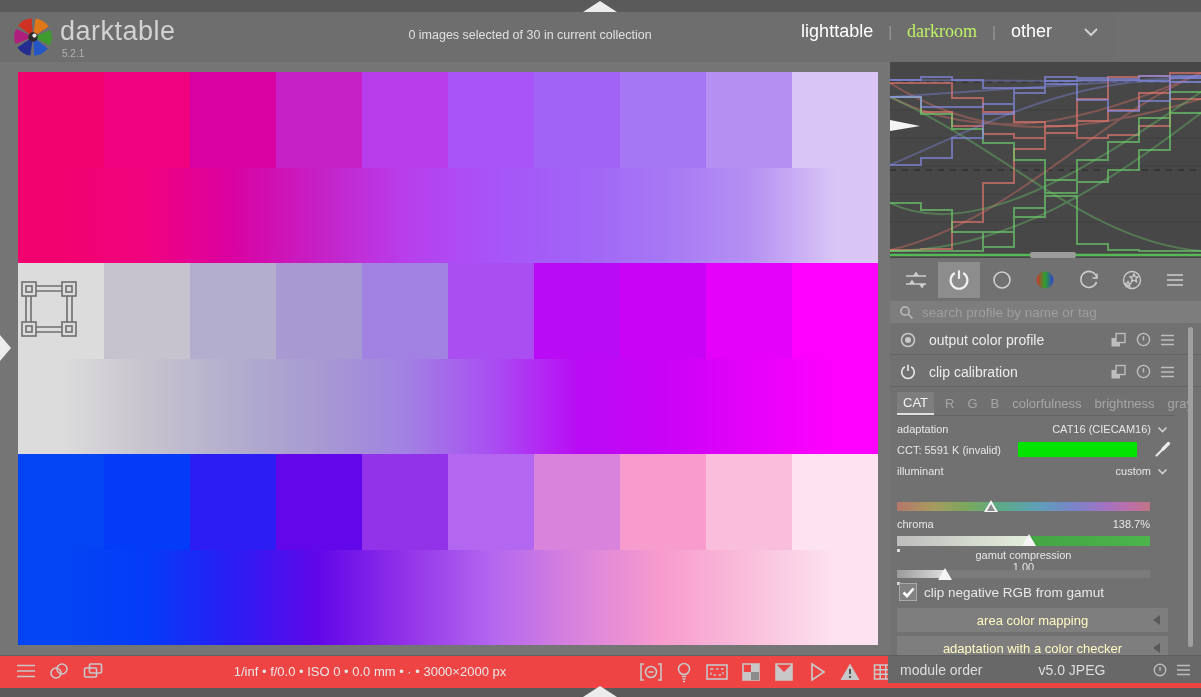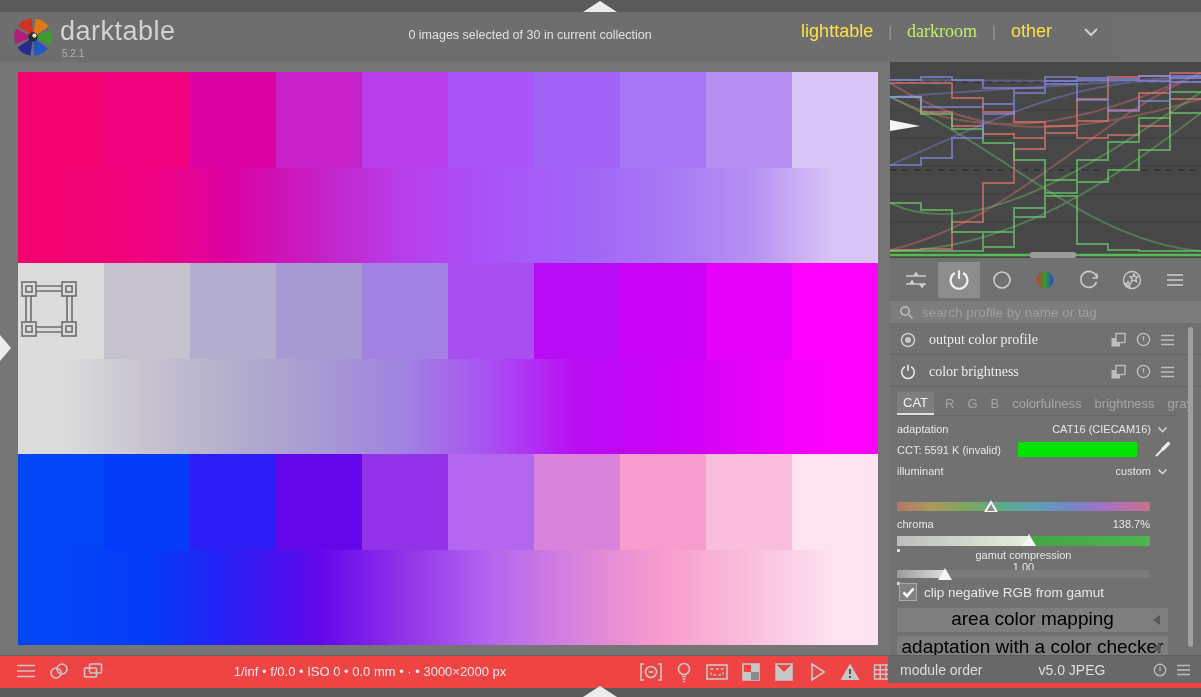--- a/index.html
+++ b/index.html
@@ -12,21 +12,21 @@
   .tri-up{position:absolute;width:0;height:0;border-left:17px solid transparent;
           border-right:17px solid transparent;border-bottom:11px solid #ececec;}
   
   .header{position:absolute;left:0;top:12px;width:1115px;height:50px;background:#6e6e6e;}
   .logo{position:absolute;left:12px;top:4px;}
   .app-title{position:absolute;left:60px;top:4px;font-size:27px;color:#d2d2d2;letter-spacing:.5px;}
   .app-version{position:absolute;left:62px;top:36px;font-size:10px;color:#b2b2b2;}
   .status-text{position:absolute;left:250px;top:16px;width:560px;text-align:center;
                font-size:12.5px;color:#e0e0e0;}
   .nav{position:absolute;right:16px;top:9px;display:flex;align-items:center;gap:15px;font-size:18px;}
-  .nav-item{color:#fde047;cursor:pointer;}
+  .nav-item{color:#ffffff;cursor:pointer;}
   .nav-item.active{color:#bef264;font-family:Liberation Serif, serif;}
   .nav-sep{color:#999;font-size:15px;}
   .nav-chevron{margin-left:16px;display:flex;align-items:center;}
   
   .center{position:absolute;left:0;top:62px;width:890px;height:593px;background:#757575;}
   .image{position:absolute;left:18px;top:10px;width:860px;height:573px;display:flex;flex-direction:column;}
   .band{flex:1;display:flex;flex-direction:column;}
   .stepped{flex:1;display:flex;}
   .step{flex:1;}
   .smooth{flex:1;}
@@ -39,21 +39,21 @@
   .scope{position:absolute;left:0;top:0;}
   .groups{position:absolute;left:0;top:200px;width:311px;height:36px;display:flex;
           justify-content:space-between;align-items:center;padding:0 5px;box-sizing:border-box;}
   .group-cell{width:42px;height:36px;display:flex;align-items:center;justify-content:center;cursor:pointer;}
   .group-cell.active{background:#8d8d8d;}
   .searchbox{position:absolute;left:0;top:239px;width:311px;height:22px;background:#7d7d7d;
              display:flex;align-items:center;padding-left:9px;box-sizing:border-box;gap:8px;}
   .search-placeholder{font-size:13.5px;color:#9e9e9e;}
   .module-row{position:absolute;left:0;width:311px;height:30px;display:flex;align-items:center;
               padding:0 26px 0 9px;box-sizing:border-box;gap:12px;border-bottom:1px solid #646464;}
-  .module-label{font-size:14px;color:#ececec;flex:1;white-space:nowrap;font-family:Liberation Serif, serif;}
+  .module-label{font-size:14px;color:#ececec;flex:1;white-space:nowrap;}
   .module-icons{display:flex;gap:8px;align-items:center;}
   .tabs{position:absolute;left:7px;top:329px;width:278px;height:24px;display:flex;align-items:flex-end;
         gap:9px;border-bottom:1px solid #656565;font-size:13px;}
   .tab{color:#a6a6a6;padding:3px 2px 4px 2px;cursor:pointer;}
   .tab.active{color:#f2f2f2;background:#7e7e7e;padding:3px 6px 3px 6px;border-bottom:2px solid #e0e0e0;}
   .param-row{position:absolute;left:7px;width:271px;height:20px;display:flex;align-items:center;
              font-size:11px;color:#e6e6e6;}
   .param-label{flex:1;white-space:nowrap;}
   .param-value{text-align:right;white-space:nowrap;}
   .chev{margin-left:6px;display:flex;align-items:center;}
@@ -64,21 +64,21 @@
   .marker.hollow{border-bottom:12px solid #f5f5f5;}
   .marker.hollow:after{content:"";position:absolute;left:-4px;top:4px;border-left:4px solid transparent;
           border-right:4px solid transparent;border-bottom:7px solid #8a8a8a;}
   .marker.solid{border-bottom:12px solid #f5f5f5;}
   .tick{position:absolute;width:3px;height:3px;background:#ddd;}
   .checkbox-row{position:absolute;left:9px;top:521px;display:flex;align-items:center;gap:7px;
                 font-size:13.5px;color:#e8e8e8;}
   .checkbox{width:16px;height:16px;background:#828282;border:1px solid #a9a9a9;display:flex;
             align-items:center;justify-content:center;}
   .cc-button{position:absolute;left:7px;width:271px;height:24px;background:#7e7e7e;display:flex;
-             align-items:flex-start;justify-content:center;font-size:19px;color:#000000;cursor:pointer;}
+             align-items:center;justify-content:center;font-size:13px;color:#fef9c3;cursor:pointer;}
   .btn-tri{position:absolute;right:8px;top:7px;width:0;height:0;border-top:5px solid transparent;
            border-bottom:5px solid transparent;border-right:7px solid #595959;}
   .scrollbar{position:absolute;left:298px;top:265px;width:5px;height:320px;background:#a0a0a0;border-radius:3px;}
   
   .mod-footer{position:absolute;left:888px;top:655px;width:313px;height:28px;background:#686868;
               display:flex;align-items:center;padding:0 10px 0 12px;box-sizing:border-box;gap:8px;z-index:5;
               border-top:1px solid #5e5e5e;}
   .mod-footer .label{font-size:14px;color:#dedede;}
   .mod-footer .value{font-size:14px;color:#dedede;margin-left:48px;flex:1;}
   
@@ -316,21 +316,21 @@
           <path d="M1 1.5 H14 M1 6 H14 M1 10.5 H14"></path>
         </svg>
       </span>
     </div>
 
     <div class="module-row" style="top:295px;">
       <svg width="18" height="18" viewBox="0 0 20 20" fill="none" stroke="#e8e8e8" stroke-width="1.8">
         <path d="M6.5 4.2 A7 7 0 1 0 13.5 4.2"></path>
           <path d="M10 2 V9"></path>
       </svg>
-      <span class="module-label">color brightness</span>
+      <span class="module-label">clip calibration</span>
       <span class="module-icons">
         <svg width="17" height="16" viewBox="0 0 17 16">
           <rect x="1.5" y="6" width="8.5" height="8.5" fill="#bdbdbd"></rect>
           <rect x="6" y="1.5" width="9" height="9" fill="#717171" stroke="#bdbdbd" stroke-width="1.4"></rect>
         </svg>
         <svg width="17" height="17" viewBox="0 0 18 18" fill="none" stroke="#bdbdbd" stroke-width="1.5">
           <circle cx="9" cy="9" r="6.5"></circle>
             <path d="M9 5.5 V10"></path>
         </svg>
         <svg width="15" height="12" viewBox="0 0 15 12" stroke="#bdbdbd" stroke-width="1.5">

